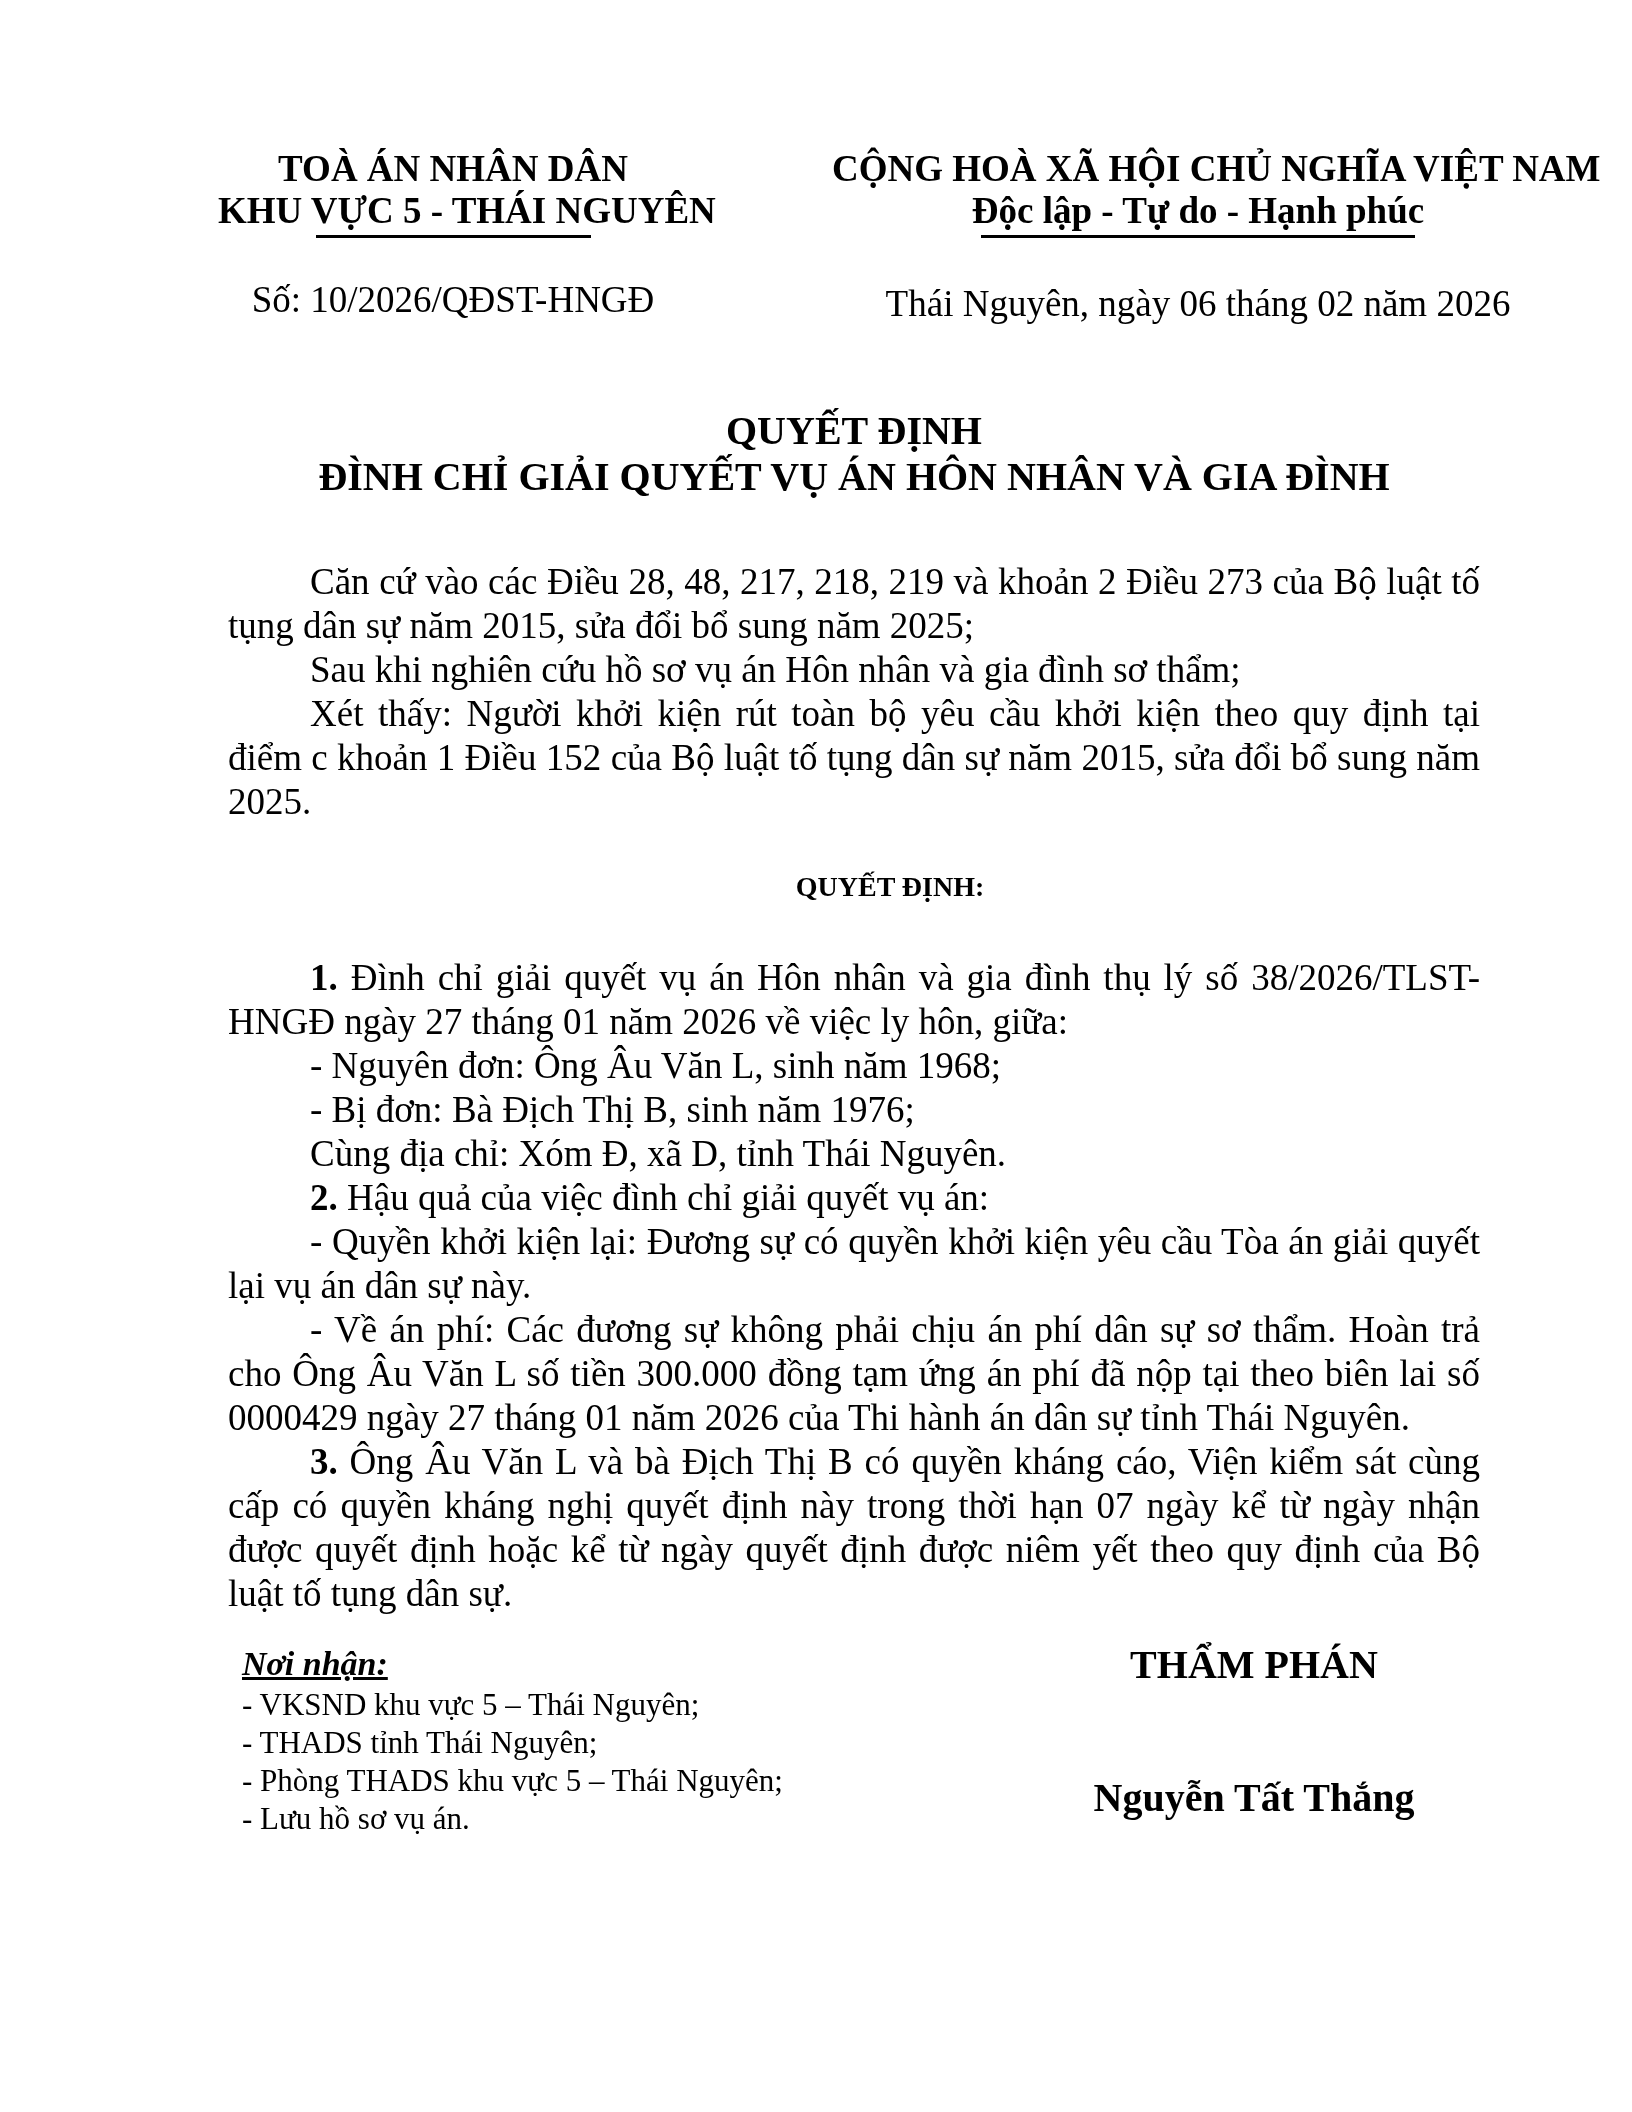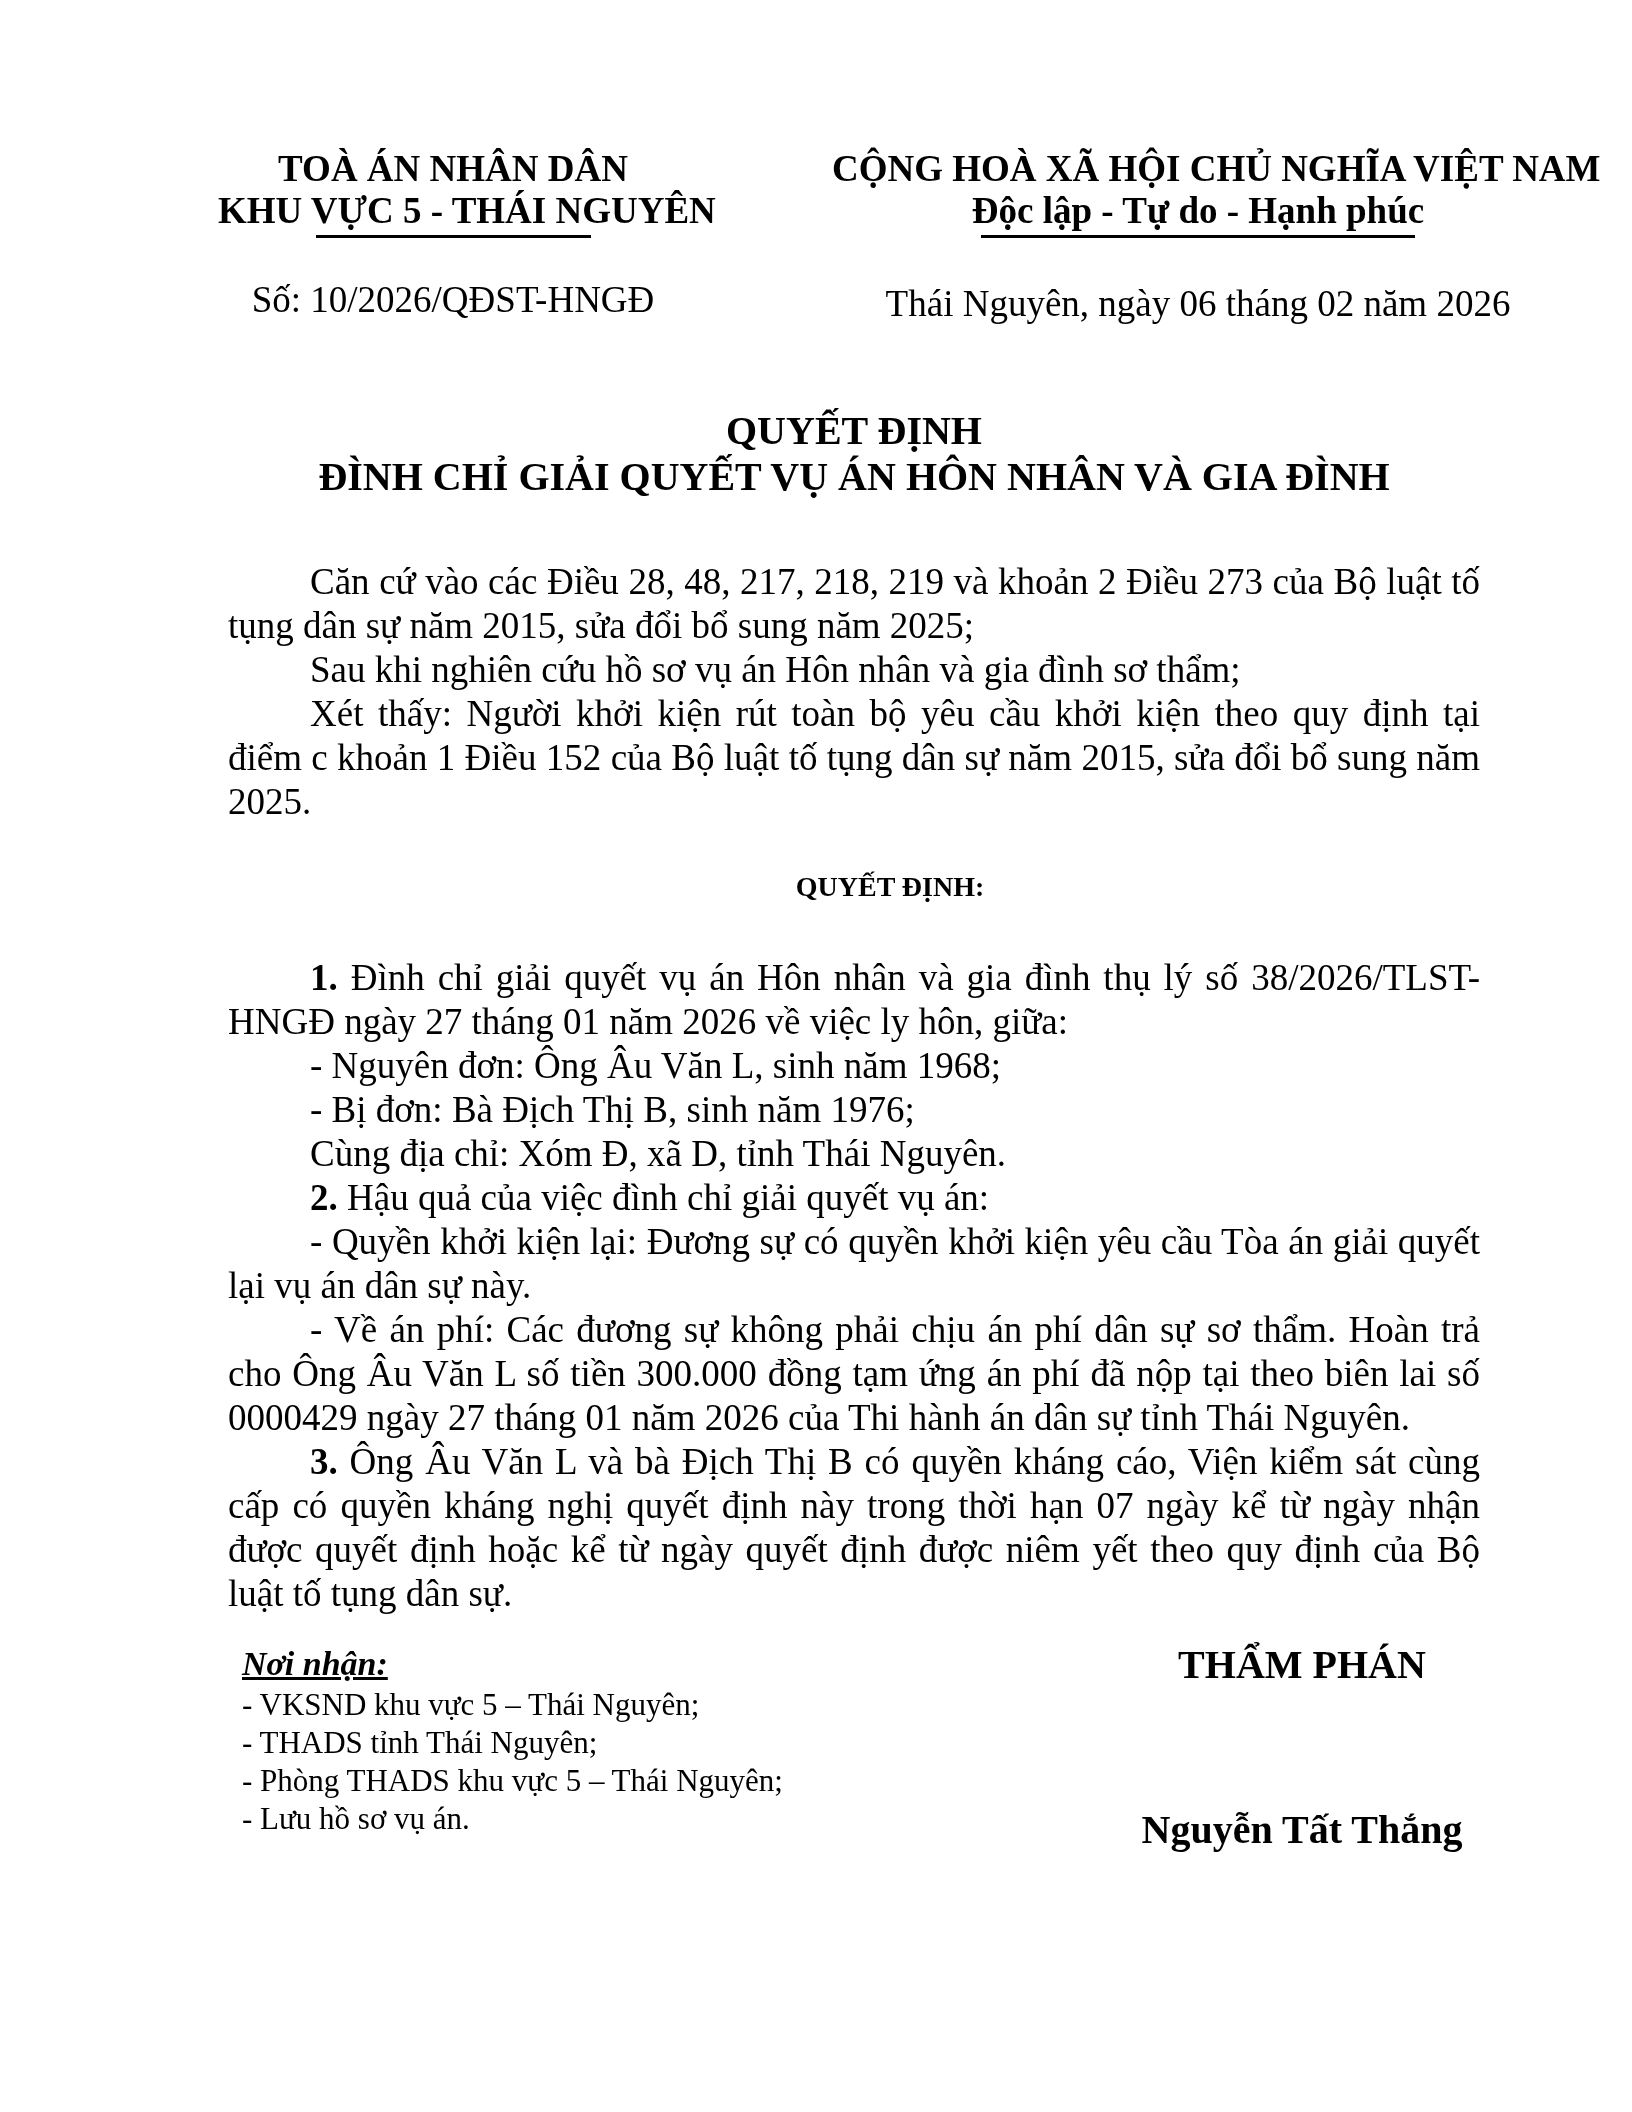--- a/index.html
+++ b/index.html
@@ -30,23 +30,23 @@
   .preamble  { margin-top:60px; font-size:37px; line-height:44px; text-align:justify; }
   .para { margin:0; text-indent:82px; }
   .decision-heading { margin-top:40px; padding-left:72px; text-align:center; font-weight:bold; font-size:28px; line-height:46px; }
   .decisions { margin-top:46px; font-size:37px; line-height:44px; text-align:justify; }
   .num { font-weight:bold; }
   
   .footer { position:relative; margin-top:26px; }
   .recipients { margin-left:14px; }
   .recipients-label { font-weight:bold; font-style:italic; font-size:34px; line-height:44px;text-decoration:underline; }
   .recipient { font-size:31px; line-height:38px; }
-  .sign { position:absolute; left:864px; top:0; width:420px; text-align:center; }
+  .sign { position:absolute; left:816px; top:0; width:420px; text-align:center; }
   .sign-role { font-weight:bold; font-size:40px; line-height:45px; }
-  .sign-name { font-weight:bold; font-size:40px; line-height:45px; margin-top:120px; white-space:nowrap; }
+  .sign-name { font-weight:bold; font-size:40px; line-height:45px; margin-top:88px; white-space:nowrap; }
 </style>
 </head>
 <body>
 
 <div class="page">
 
   <div class="hdr">
     <div class="hdr-left">
       <div class="hdr-line">TOÀ ÁN NHÂN DÂN</div>
       <div class="hdr-line">KHU VỰC 5 - THÁI NGUYÊN</div>

